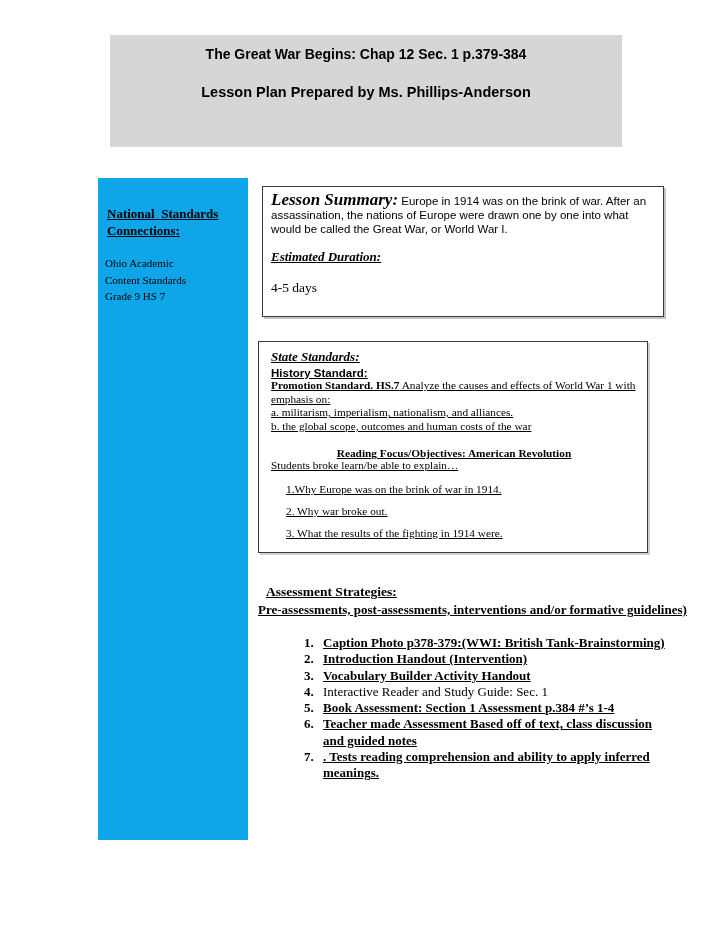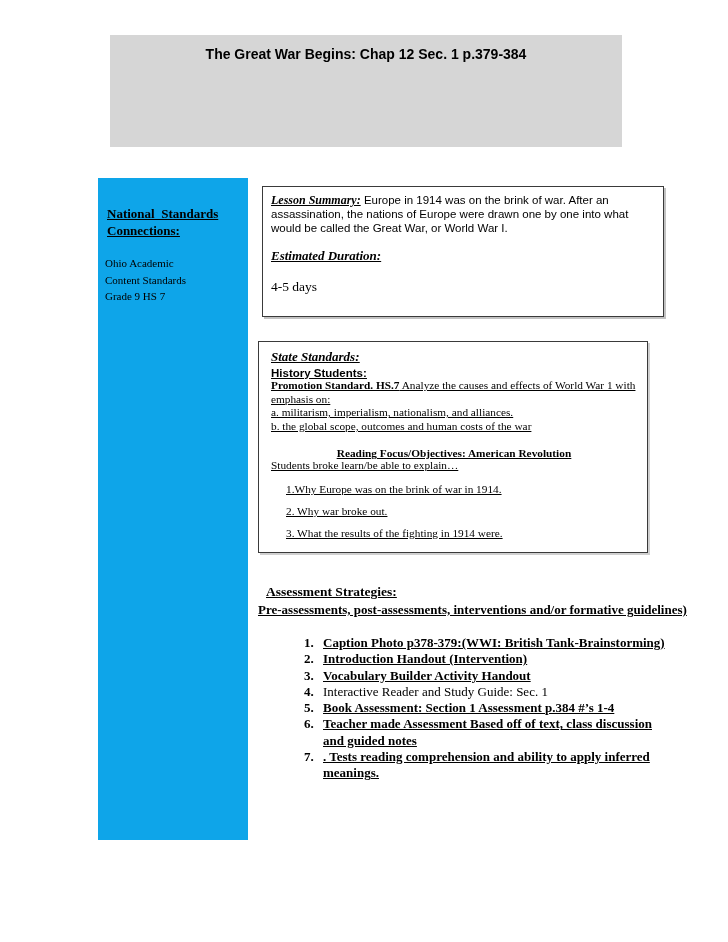--- a/index.html
+++ b/index.html
@@ -41,21 +41,21 @@
   background: #ffffff; border: 1px solid #3a3a3a;
   box-shadow: 2px 2px 0 rgba(120,120,120,.45);
   padding: 6px 8px;
 }
 .summary-para {
   margin: 0; font-size: 11.5px; line-height: 14px;
   font-family: "Liberation Sans", sans-serif;
 }
 .summary-title {
   font-family: "Liberation Serif", serif;
-  font-size: 12px; font-weight: bold; font-style: italic; text-decoration: underline;
+  font-size: 17px; font-weight: bold; font-style: italic; 
 }
 .duration-label {
   margin-top: 13px; font-size: 13px; font-weight: bold;
   font-style: italic; text-decoration: underline;
 }
 .duration-value { margin-top: 15px; font-size: 13.5px; }
 
 
 .standards-box {
   position: absolute; left: 258px; top: 341px; width: 390px; height: 212px;
@@ -87,20 +87,21 @@
 .item-num { flex: none; width: 19px; font-weight: bold; }
 .item-text { flex: 1; }
 .bu { font-weight: bold; text-decoration: underline; }
 .block { display: block; }
 </style>
 </head>
 <body>
 
 <div class="header-block">
   <div class="header-line1">The Great War Begins: Chap 12 Sec. 1 p.379-384</div>
+  <div class="header-line2">Lesson Plan Prepared by Ms. Phillips-Anderson</div>
 </div>
 
 <div class="sidebar">
   <div class="sidebar-heading">National  Standards
 Connections:</div>
   <div class="sidebar-body">Ohio Academic
 Content Standards
 Grade 9 HS 7</div>
 </div>
 
@@ -108,21 +109,21 @@
   <p class="summary-para">
     <span class="summary-title">Lesson Summary:</span>
     <span>Europe in 1914 was on the brink of war. After an assassination, the nations of Europe were drawn one by one into what would be called the Great War, or World War I.</span>
   </p>
   <div class="duration-label">Estimated Duration:</div>
   <div class="duration-value">4-5 days</div>
 </div>
 
 <div class="standards-box">
   <div class="std-title">State Standards:</div>
-  <div class="std-subtitle">History Students:</div>
+  <div class="std-subtitle">History Standard:</div>
   <p class="std-para"><span class="promotion-lead">Promotion Standard. HS.7</span><span> Analyze the causes and effects of World War 1 with emphasis on:</span></p>
   <div class="std-para">a. militarism, imperialism, nationalism, and alliances.</div>
   <div class="std-para">b. the global scope, outcomes and human costs of the war</div>
   <div class="focus-title">Reading Focus/Objectives: American Revolution</div>
   <div class="focus-intro">Students broke learn/be able to explain…</div>
   <div class="objective">1.Why Europe was on the brink of war in 1914.</div>
   <div class="objective">2. Why war broke out.</div>
   <div class="objective">3. What the results of the fighting in 1914 were.</div>
 </div>
 

